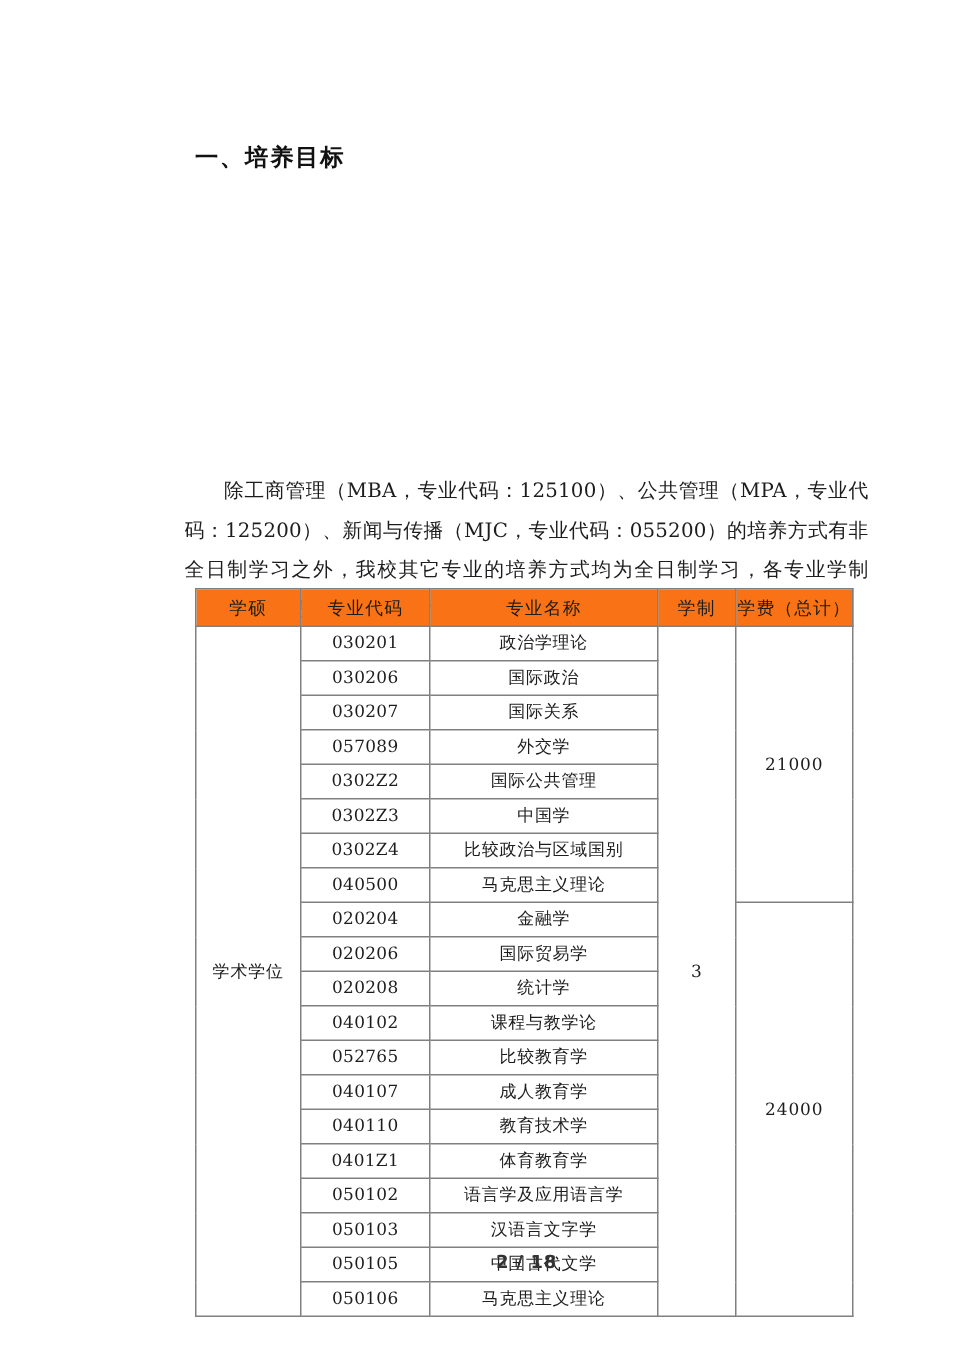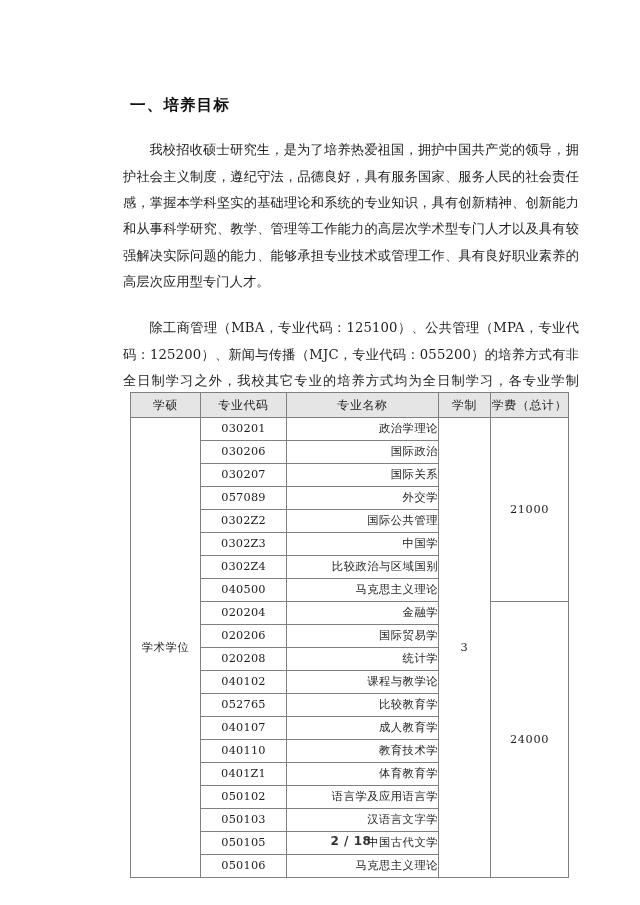--- a/index.html
+++ b/index.html
@@ -69,21 +69,21 @@
   #tuition-table th,
   #tuition-table td {
     border: 1px solid #808080;
     padding: 0;
     height: 22px;
     line-height: 22px;
     vertical-align: middle;
     font-weight: normal;
   }
   #tuition-table thead th {
-    background: #e5e5e5;
+    background: #f97316;
     text-align: center;
     font-size: 11.8px;
     letter-spacing: 0.8px;
     height: 24px;
     line-height: 24px;
   }
   .col-degree  { width: 70px; }
   .col-code    { width: 86px; }
   .col-name    { width: 152px; }
   .col-years   { width: 52px; }
@@ -96,21 +96,21 @@
     vertical-align: middle;
     letter-spacing: 0.6px;
   }
   td.cell-code {
     text-align: center;
     padding-left: 7px;
     font-family: "DejaVu Serif", "Liberation Serif", serif;
     letter-spacing: 0.2px;
   }
   td.cell-name {
-    text-align: right;
+    text-align: center;
     padding-left: 8px;
     letter-spacing: 0.5px;
   }
 
   
   #page-footer {
     position: absolute;
     left: 0;
     top: 834px;
     width: 640px;
@@ -122,21 +122,20 @@
     letter-spacing: 0.5px;
   }
 </style>
 </head>
 <body>
 
 <div class="page">
 
   <h2 class="heading" id="heading-1">一、培养目标</h2>
 
-  <p class="para" id="para-1">我校招收硕士研究生，是为了培养热爱祖国，拥护中国共产党的领导，拥护社会主义制度，遵纪守法，品德良好，具有服务国家、服务人民的社会责任感，掌握本学科坚实的基础理论和系统的专业知识，具有创新精神、创新能力和从事科学研究、教学、管理等工作能力的高层次学术型专门人才以及具有较强解决实际问题的能力、能够承担专业技术或管理工作、具有良好职业素养的高层次应用型专门人才。</p>
 
 
   <p class="para" id="para-2">除工商管理（MBA，专业代码：125100）、公共管理（MPA，专业代码：125200）、新闻与传播（MJC，专业代码：055200）的培养方式有非全日制学习之外，我校其它专业的培养方式均为全日制学习，各专业学制（年），学费（人民币元）情况请见下表：</p>
 
   <table id="tuition-table">
     <colgroup>
       <col class="col-degree">
       <col class="col-code">
       <col class="col-name">
       <col class="col-years">

